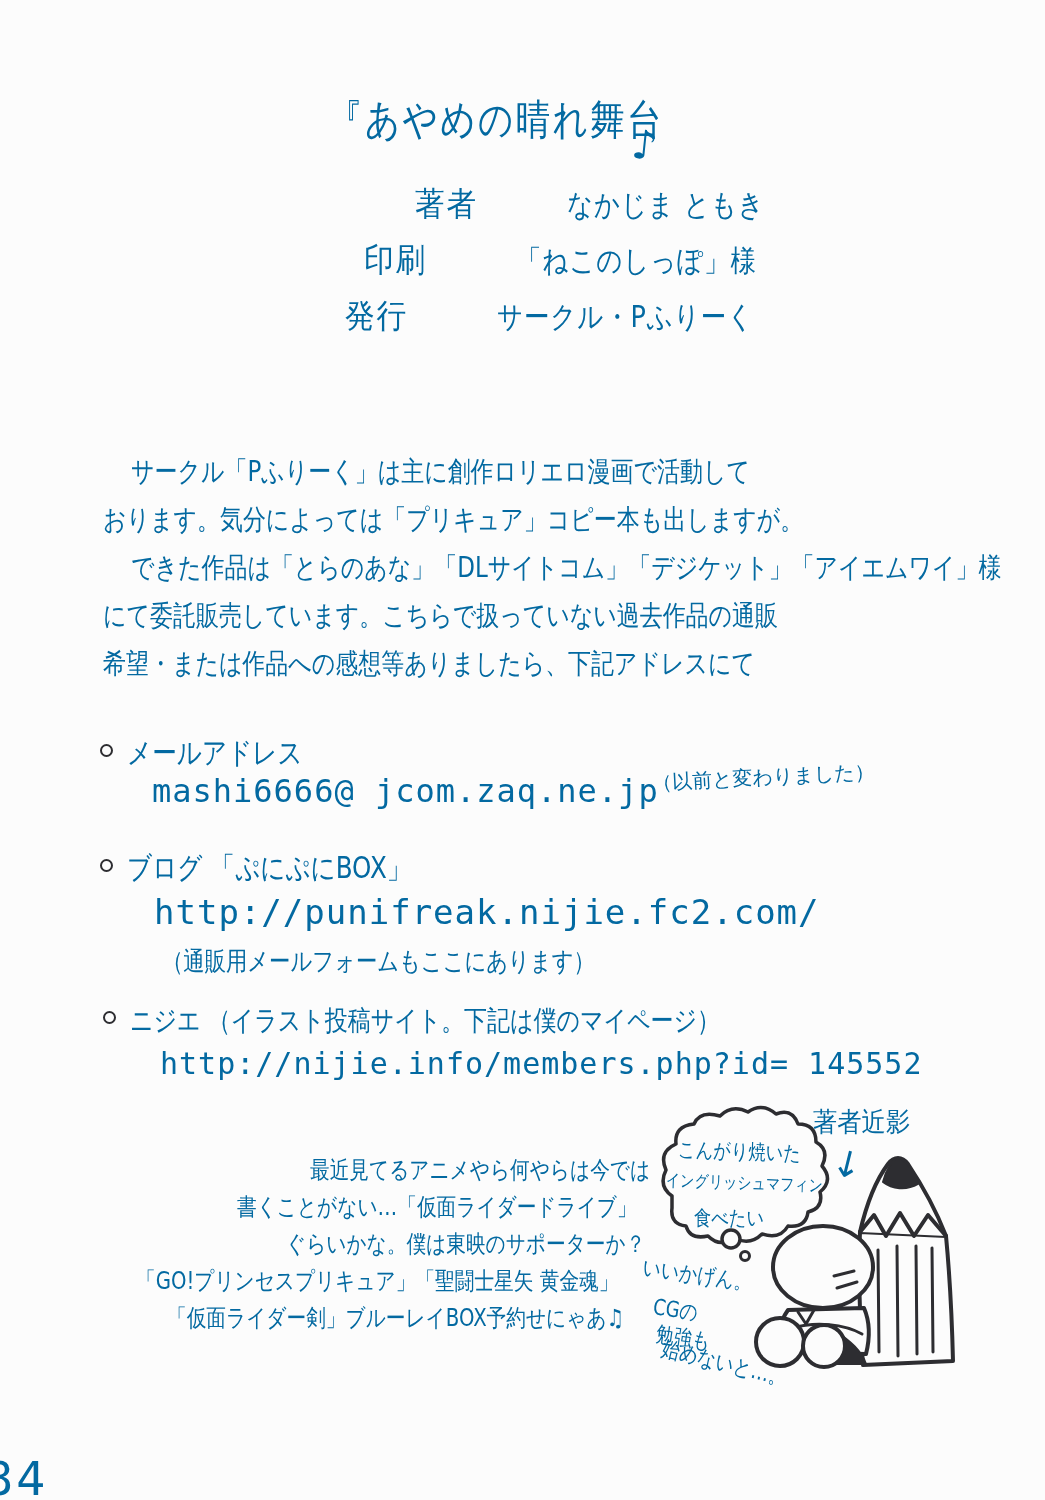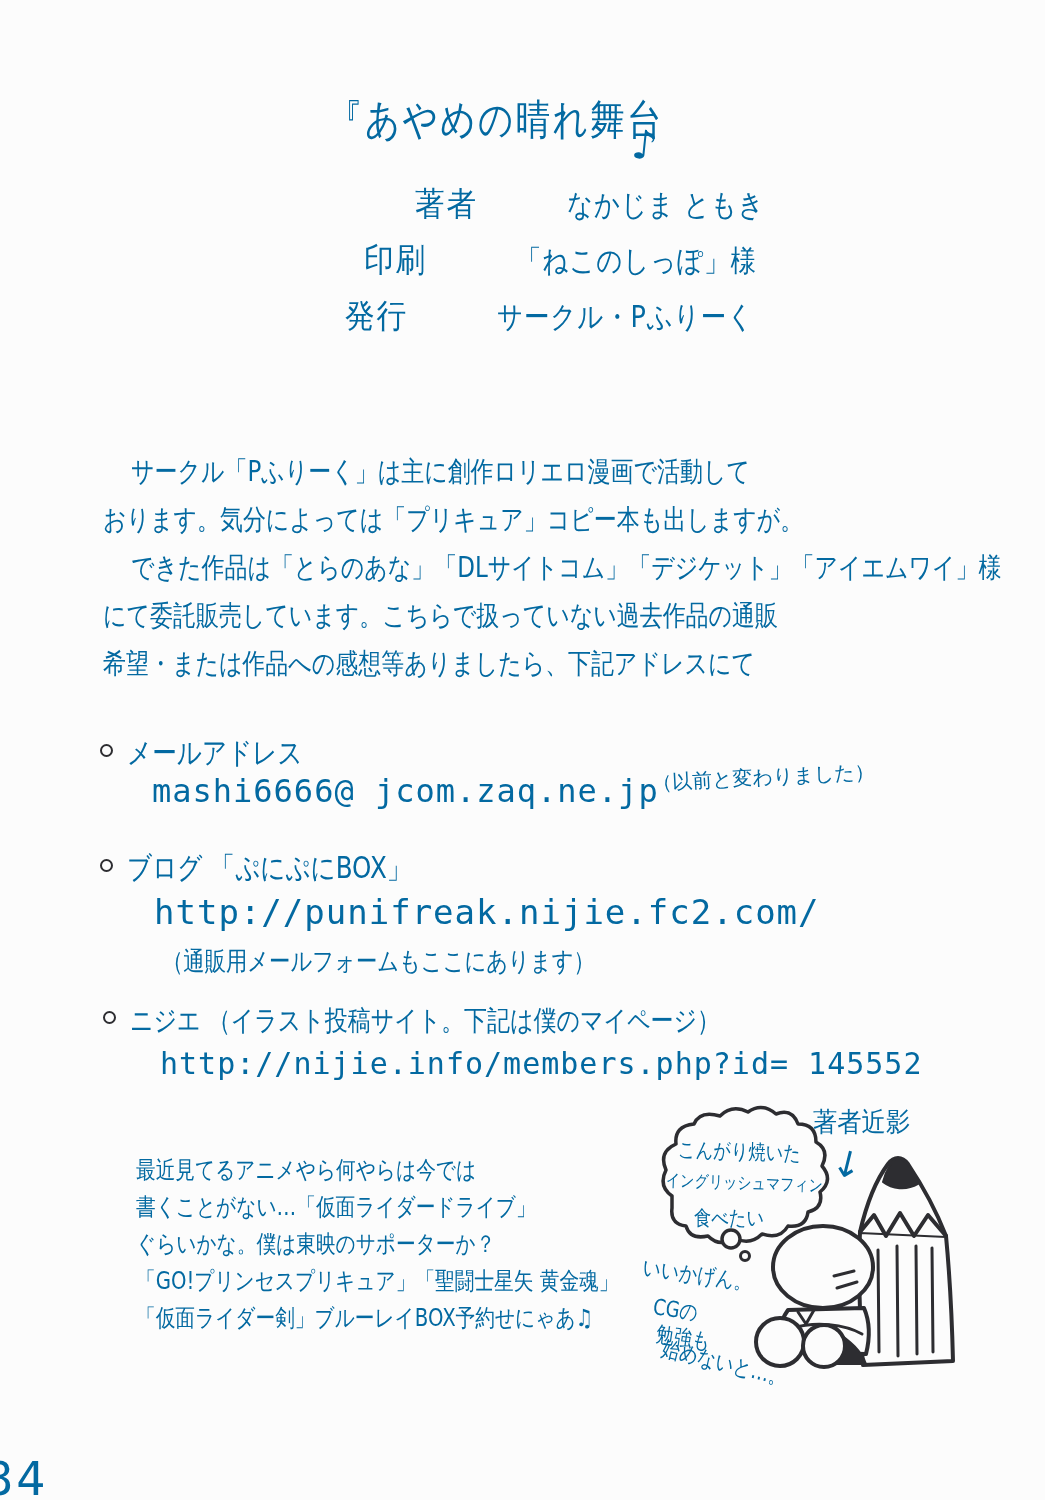--- a/index.html
+++ b/index.html
@@ -70,21 +70,21 @@
     <span class="bullet"></span><span class="contact-label"><span class="cond">ブログ 「ぷにぷにBOX」</span></span>
   </div>
   <div class="abs url" style="left:154px;top:892px;font-size:34px;">http://punifreak.nijie.fc2.com/</div>
   <div class="abs" style="left:162px;top:944px;font-size:26px;"><span class="cond">（通販用メールフォームもここにあります）</span></div>
 
   <div class="abs" style="left:103px;top:1002px;">
     <span class="bullet"></span><span style="font-size:28px;"><span class="cond">ニジエ （イラスト投稿サイト。下記は僕のマイページ）</span></span>
   </div>
   <div class="abs url" style="left:160px;top:1046px;font-size:30px;">http://nijie.info/members.php?id= 145552</div>
 
-  <div class="abs" style="left:136px;top:1152px;">
+  <div class="abs" style="left:136px;top:1152px;text-align:right;">
     <div class="after-line"><span class="cond">最近見てるアニメやら何やらは今では</span></div>
     <div class="after-line"><span class="cond">書くことがない…「仮面ライダードライブ」</span></div>
     <div class="after-line"><span class="cond">ぐらいかな。僕は東映のサポーターか？</span></div>
     <div class="after-line"><span class="cond">「GO!プリンセスプリキュア」「聖闘士星矢 黄金魂」</span></div>
     <div class="after-line"><span class="cond">「仮面ライダー剣」ブルーレイBOX予約せにゃあ♫</span></div>
   </div>
 
   <div class="abs" style="left:620px;top:1100px;width:425px;height:300px;">
 
     <svg width="425" height="300" viewBox="0 0 425 300" style="position:absolute;left:0;top:0;">

